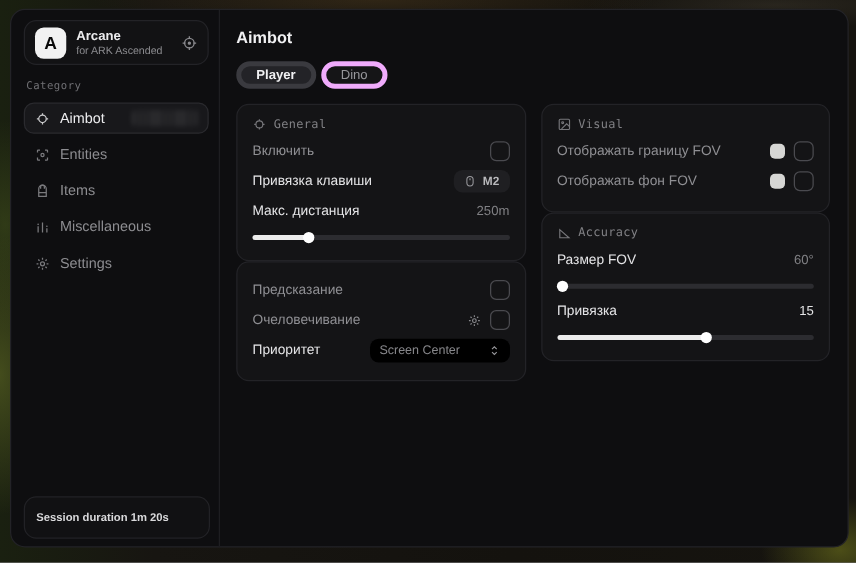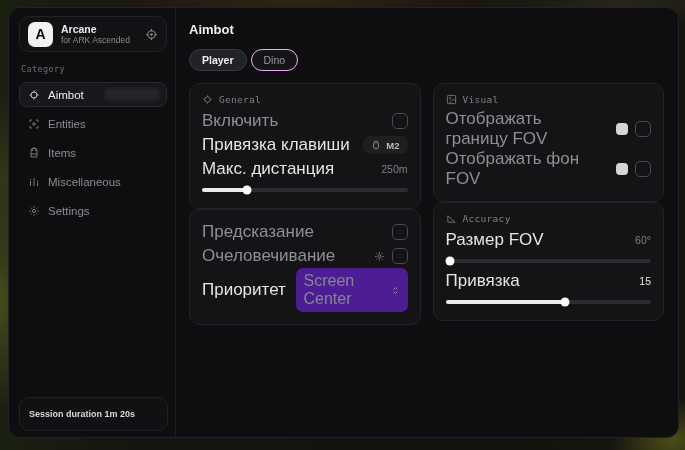--- a/index.html
+++ b/index.html
@@ -57,51 +57,51 @@
     padding:4px 9px; display:flex; flex-direction:column; justify-content:center; gap:1px;
   }
   .sub-expires{ font-family:"DejaVu Sans Mono", monospace; font-size:8.5px; color:#7b7b7f; white-space:nowrap; }
   .session-duration{ font-size:9px; font-weight:bold; color:#d9d9db; white-space:nowrap; }
   
   .main{ flex:1; padding:14px 14px 0 13px; }
   .page-title{ font-size:13px; font-weight:bold; color:#f0f0f2; }
   .tabs{ display:flex; gap:4px; margin-top:12px; }
   .tab{
     height:22px; padding:0 12px; border-radius:999px; display:flex; align-items:center;
-    font-size:10.5px; color:#97979b; background:#151517; border:1px solid #f0abfc;
+    font-size:10.5px; color:#97979b; background:#151517; border:4px solid #f0abfc;
   }
   .tab.active{ background:#232327; border-color:#3a3a3f; color:#f0f0f2; font-weight:bold; }
   .cards{ display:grid; grid-template-columns:1fr 1fr; gap:12px; margin-top:12px; align-items:start; }
   .col{ display:flex; flex-direction:column; gap:0; }
   .card{
     background:#141416; border:1px solid #232327; border-radius:10px; padding:10px 12px 12px 12px;
   }
   .card-title{
     display:flex; align-items:center; gap:6px;
     font-family:"DejaVu Sans Mono", monospace; font-size:9.5px; color:#808084; letter-spacing:.3px;
     margin-bottom:4px;
   }
   .card-title .cicon{ display:flex; color:#77777b; }
   .row{ display:flex; align-items:center; justify-content:space-between; min-height:24px; gap:8px; }
-  .row-label{ font-size:17px; color:#8f8f93; }
+  .row-label{ font-size:11px; color:#8f8f93; }
   .row-label.strong{ color:#e4e4e6; }
   .row-end{ display:flex; align-items:center; gap:7px; }
   .checkbox{
     width:16px; height:16px; border-radius:5px; border:1.5px solid #4a4a4f; background:transparent; flex:0 0 16px;
   }
   .swatch{ width:12px; height:12px; border-radius:4px; background:#d6d6d4; flex:0 0 12px; }
   .keybind{
     display:flex; align-items:center; gap:5px; background:#1f1f22; border-radius:7px;
     padding:3px 8px; font-size:9.5px; color:#b9b9bc; font-weight:bold;
   }
   .keybind .kicon{ display:flex; color:#9a9a9e; }
   .dropdown{
     display:flex; align-items:center; justify-content:space-between; gap:8px;
-    background:#4c1d95; border-radius:7px; padding:4px 8px; width:112px;
-    font-size:16px; color:#87878b;
+    background:#000000; border-radius:7px; padding:4px 8px; width:112px;
+    font-size:10px; color:#87878b;
   }
   .dropdown .dicon{ display:flex; color:#9a9a9e; }
   .gear-mini{ display:flex; color:#8a8a8e; }
   .value{ font-size:10.5px; color:#808084; }
   .value.strong{ color:#e4e4e6; }
   .slider{ position:relative; height:4px; border-radius:2px; background:#2c2c30; margin:7px 0 4px 0; }
   .slider-fill{ position:absolute; left:0; top:0; bottom:0; background:#ececec; border-radius:2px; }
   .slider-thumb{
     position:absolute; top:50%; width:9px; height:9px; border-radius:50%;
     background:#ffffff; transform:translate(-50%,-50%); left:var(--pos,0%);

